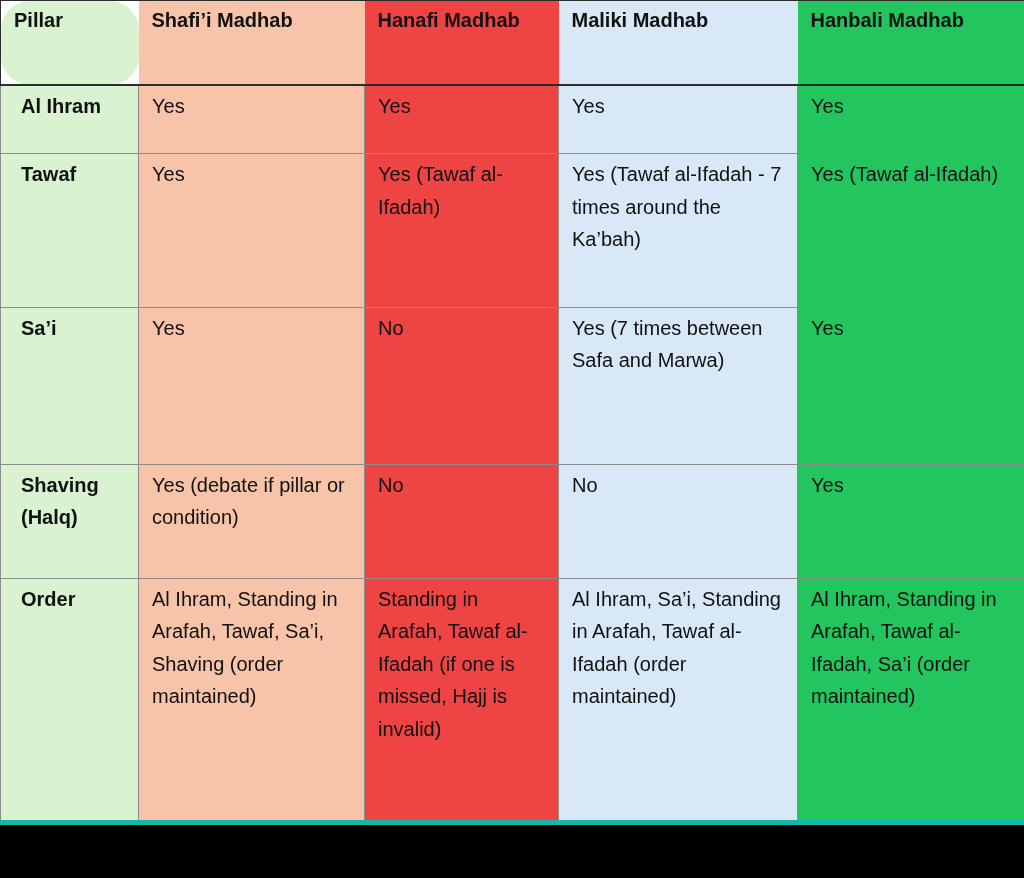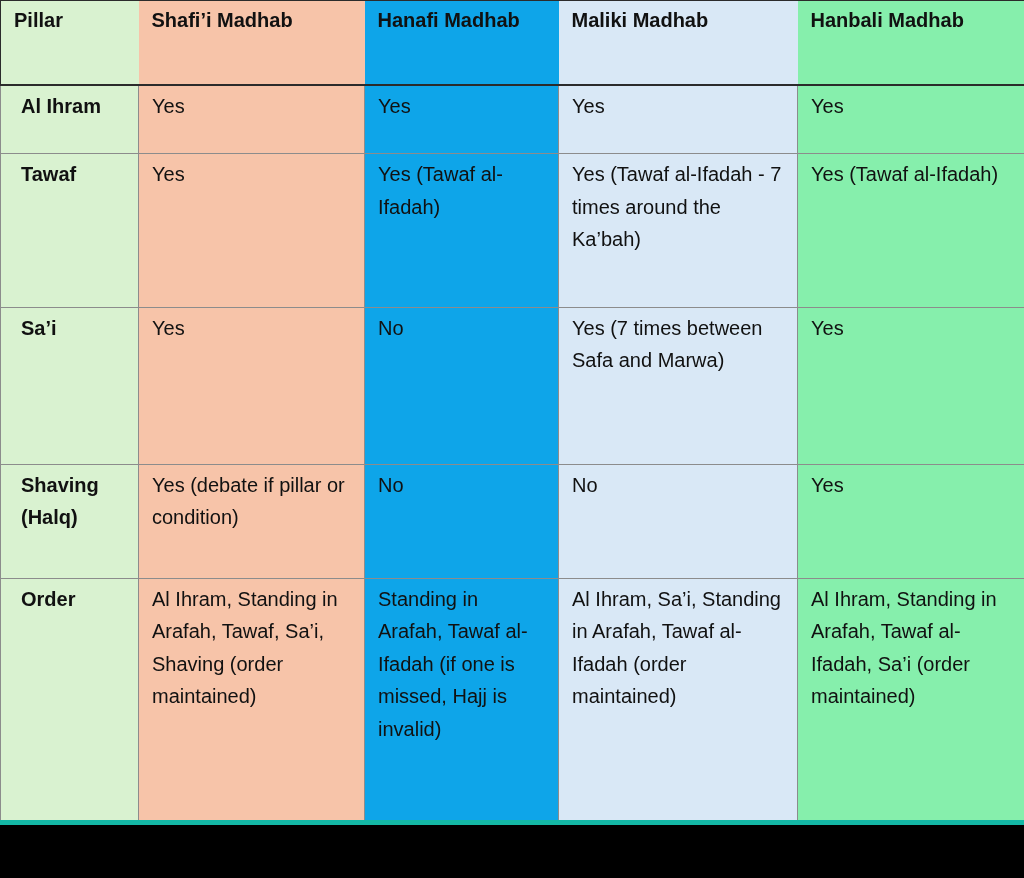--- a/index.html
+++ b/index.html
@@ -46,40 +46,40 @@
       overflow: hidden;
     }
     thead th {
       font-weight: bold;
       border-top: 1px solid #2b2b2b;
       border-bottom: 2px solid #2b2b2b;
       border-left: none;
       border-right: none;
       padding-top: 3px;
     }
-    thead th:first-child { border-left: 1px solid #2b2b2b; }
+    thead th:first-child { border-left: 1px solid #2b2b2b; border-radius: 29px; }
     thead th:last-child { border-right: 1px solid #2b2b2b; }
 
     tbody th {
       font-weight: bold;
       padding-left: 20px;
     }
     tr.row-header { height: 84px; }
     tr.r1 { height: 52px; }
     tr.r2 { height: 185px; }
     tr.r3 { height: 116px; margin-left: 8px; }
     tr.r4 { height: 118px; }
     tr.r5 { height: 86px; }
     tr.r6 { height: 184px; }
 
     .bg-pillar { background: #d9f2d0; }
     .bg-shafii { background: #f7c4a9; }
-    .bg-hanafi { background: #0ea5e9; }
+    .bg-hanafi { background: #ef4444; }
     .bg-maliki { background: #d9e8f6; }
-    .bg-hanbali { background: #86efac; }
+    .bg-hanbali { background: #22c55e; }
 
     tbody tr:last-child td, tbody tr:last-child th {
       border-bottom: 5px solid #14b8a6;
     }
   </style>
 </head>
 <body>
 
 <div class="table-wrap">
   <table>

